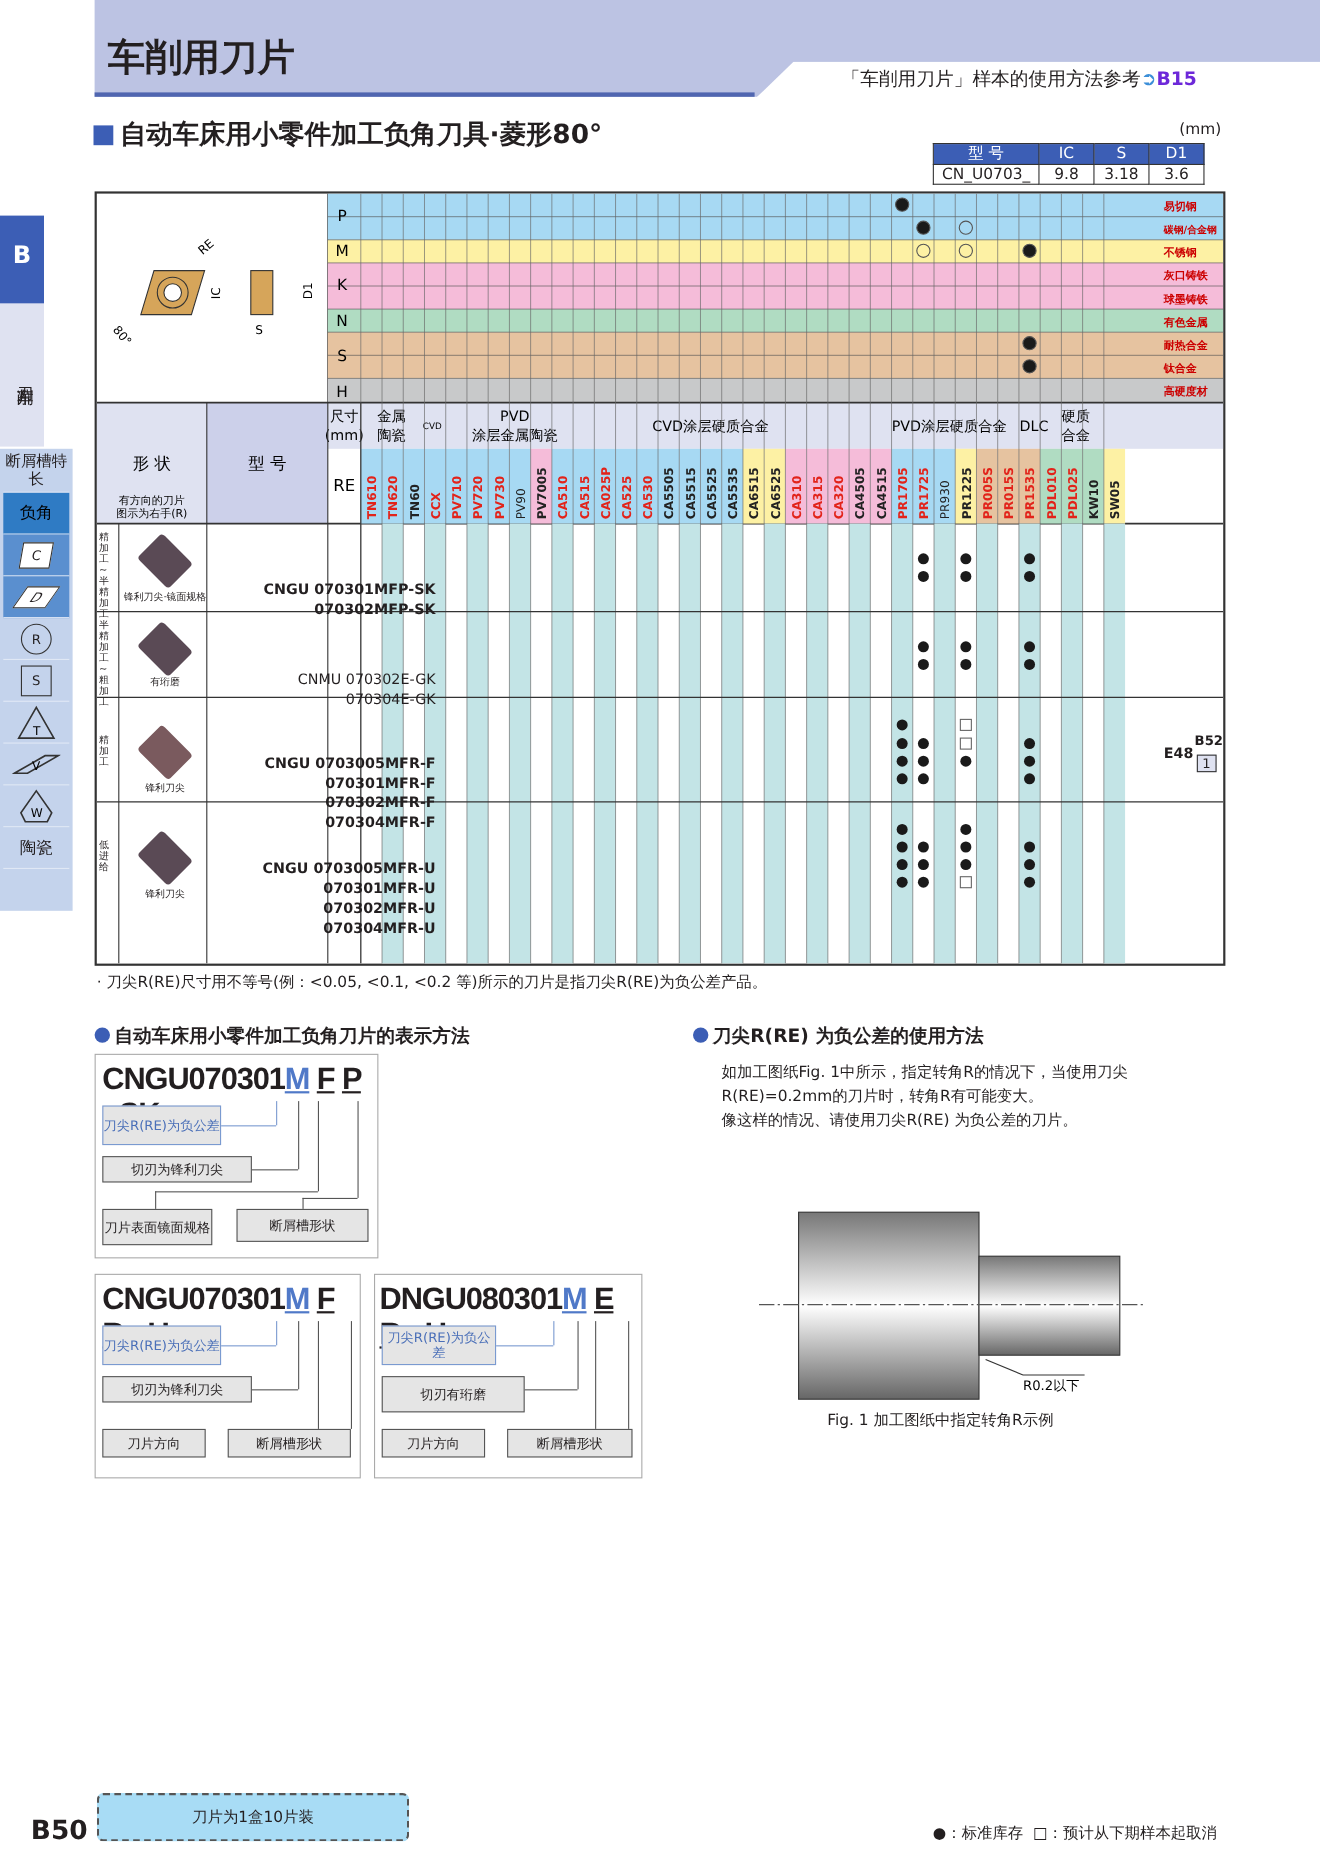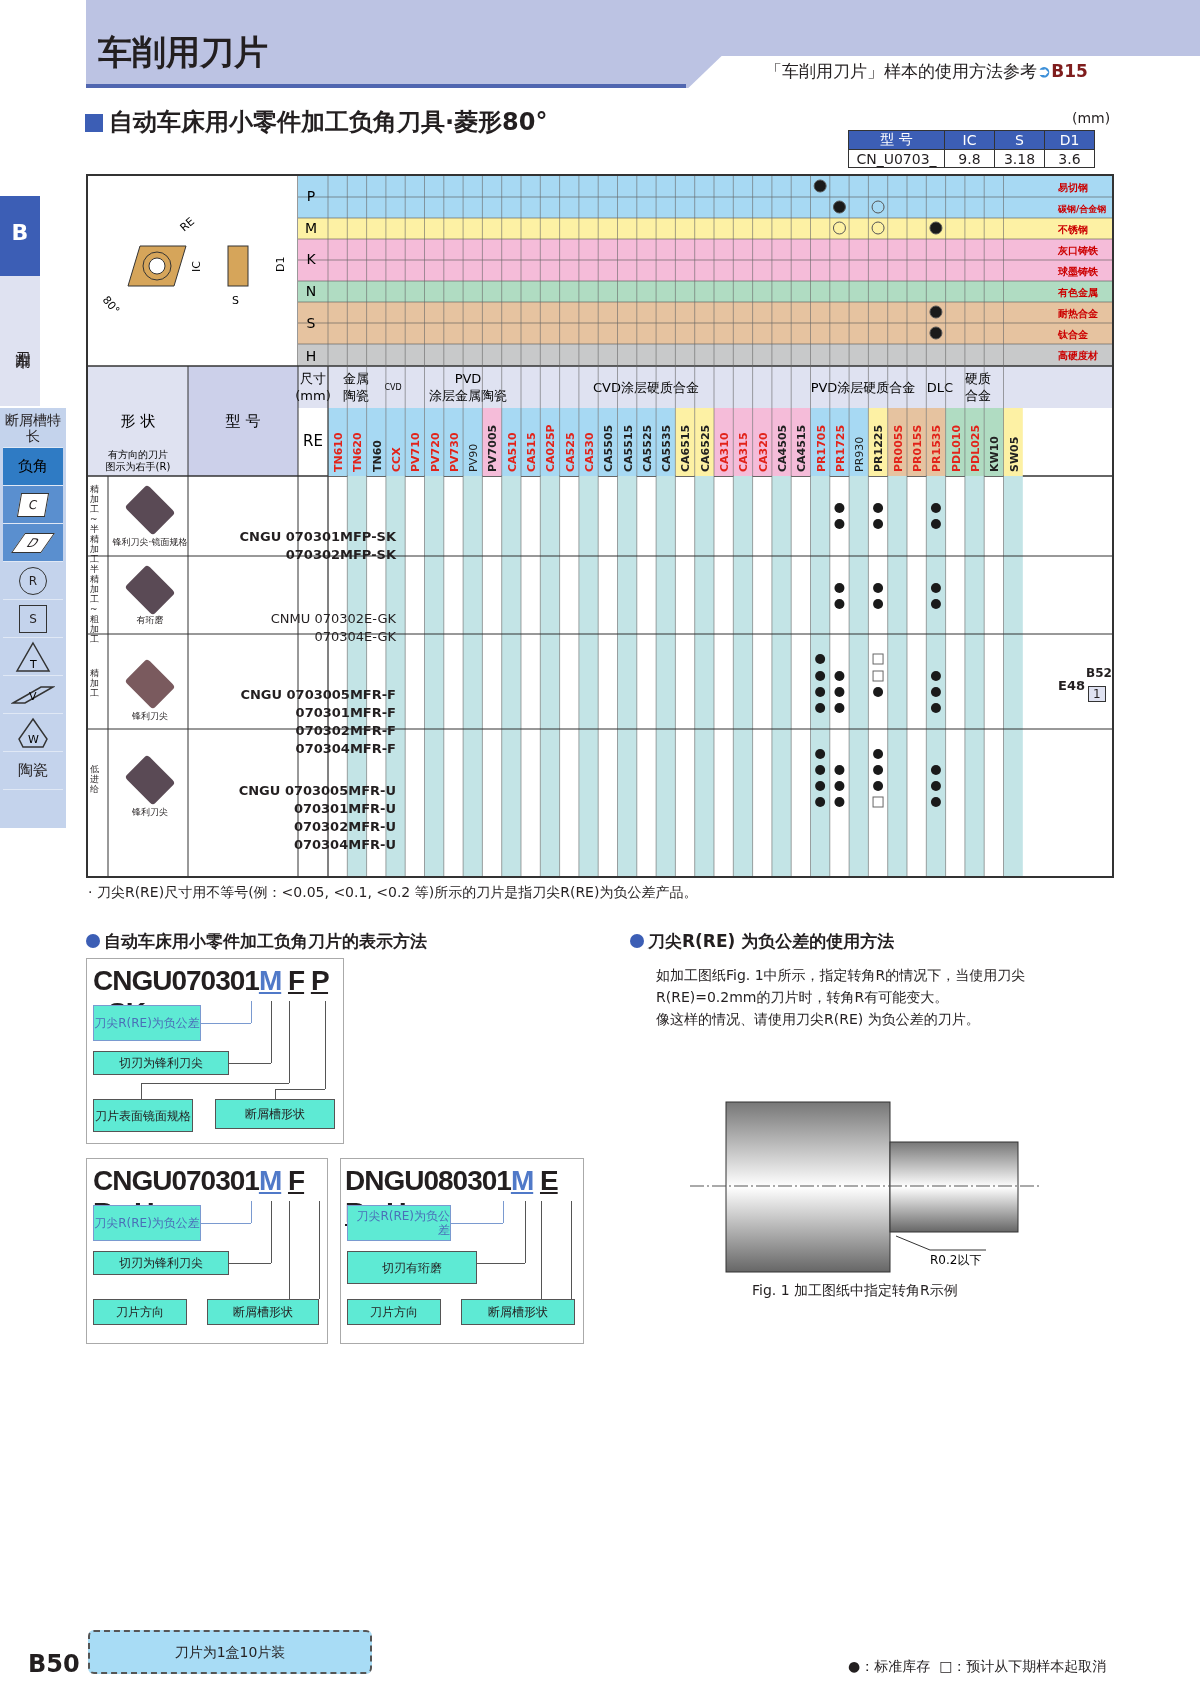--- a/index.html
+++ b/index.html
@@ -3,40 +3,40 @@
 <meta charset="utf-8">
 <style>
 *{box-sizing:border-box;margin:0;padding:0}
 body{width:1200px;height:1697px;background:#fff;font-family:"DejaVu Sans","Liberation Sans",sans-serif;color:#231f20;position:relative;overflow:hidden}
 .abs{position:absolute}
 .hdr{left:86px;top:0;width:1114px;height:88px;background:#bcc3e3}
 .hdr-cut{left:680px;top:56px;width:520px;height:40px;background:#fff;clip-path:polygon(8% 0,100% 0,100% 100%,0 100%)}
 .hdr-line{left:86px;top:84px;width:600px;height:4px;background:#5066b0}
 .hdr-title{left:98px;top:30px;font-size:34px;font-weight:bold;color:#231f20}
 .hdr-ref{left:765px;top:60px;font-size:17px}
-.hdr-ref b{color:#7f1d1d}
+.hdr-ref b{color:#6d28d9}
 .sub-title{left:85px;top:106px;font-size:24px;font-weight:bold}
 .sub-title .sq{display:inline-block;width:18px;height:18px;background:#3c5eb5;margin-right:6px;vertical-align:-2px}
 .mm{left:1072px;top:110px;font-size:14px}
 table.spec{border-collapse:collapse;font-size:14px;left:848px;top:130px}
 table.spec th{background:#3c5eb5;color:#fff;font-weight:normal;border:1px solid #333;padding:0 6px;height:18px}
 table.spec td{border:1px solid #333;text-align:center;padding:0 6px;height:18px}
 .side-b{left:0;top:196px;width:40px;height:80px;background:#3c5eb5;color:#fff;font-size:22px;font-weight:bold;text-align:center;padding-top:24px}
 .side-cat{left:0;top:276px;width:40px;height:130px;background:#dfe2f1;font-size:15px;writing-mode:vertical-rl;text-align:center;padding:34px 8px}
 .side-nav{left:0;top:408px;width:66px;height:420px;background:#c4d3ec}
 .side-item{width:60px;margin-left:3px;height:38px;border-bottom:1px solid #e0e8f5;display:flex;align-items:center;justify-content:center;font-size:15px}
 .grid{left:86px;top:174px;width:1028px;height:704px;border:2px solid #333}
 .footnote{left:88px;top:884px;font-size:14px}
 .sec{font-size:17px;font-weight:bold}
 .sec .dot{display:inline-block;width:14px;height:14px;border-radius:50%;background:#3c5eb5;margin-right:4px;vertical-align:-1px}
 .box{border:1px solid #aaa}
 .code{font-size:28px;font-weight:bold;letter-spacing:-1px;font-family:"Liberation Sans",sans-serif}
 .code .m{color:#5079c8;text-decoration:underline}
 .code .u{text-decoration:underline}
-.lbl{position:absolute;border:1px solid #555;font-size:12px;text-align:right;background:#5eead4;line-height:14px;display:flex;align-items:center;justify-content:center}
+.lbl{position:absolute;border:1px solid #555;font-size:12px;text-align:center;background:#e5e5e5;line-height:14px;display:flex;align-items:center;justify-content:center}
 .lbl.blue{border-color:#7a9ad0;color:#4a6fb8}
 .ln{position:absolute;background:#555}
 .ln.blue{background:#7a9ad0}
 .bot-b50{left:28px;top:1650px;font-size:24px;font-weight:bold}
 .bot-box{left:88px;top:1630px;width:284px;height:44px;background:#a8dcf5;border:2px dashed #555;border-radius:6px;font-size:14px;text-align:center;line-height:40px}
 .legend{left:848px;top:1658px;font-size:14px}
 </style>
 </head>
 <body>
 

